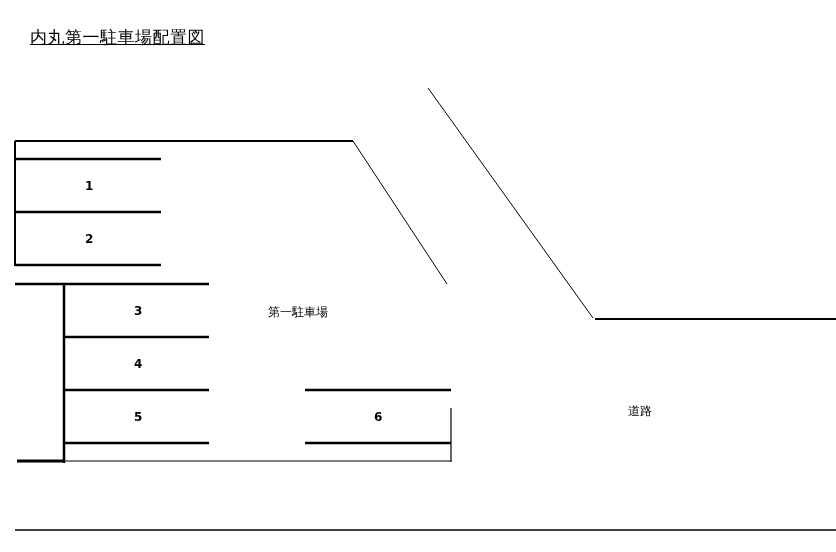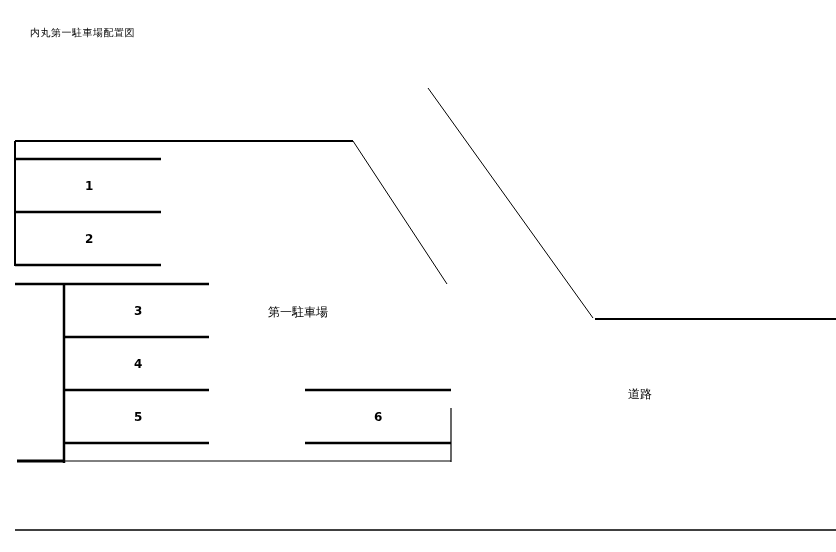--- a/index.html
+++ b/index.html
@@ -1,18 +1,18 @@
 <!DOCTYPE html>
 <html><head>
 <meta charset="utf-8">
 <style>
   html, body { margin: 0; padding: 0; background: #ffffff; }
   body { width: 836px; height: 552px; position: relative; overflow: hidden;
          font-family: "DejaVu Sans", "Liberation Sans", sans-serif; color: #000; }
-  .title { position: absolute; left: 30px; top: 26px; font-size: 10px; letter-spacing: 0.5px; }
+  .title { position: absolute; left: 30px; top: 26px; font-size: 17px; letter-spacing: 0.5px; text-decoration: underline; }
   svg.map { position: absolute; left: 0; top: 0; }
   .label { position: absolute; font-size: 12px; font-weight: bold; }
   .area-label { position: absolute; font-size: 12px; }
 </style>
 </head>
 <body>
 
 <div class="title">内丸第一駐車場配置図</div>
 
 <svg class="map" width="836" height="552" viewBox="0 0 836 552">
@@ -47,13 +47,13 @@
 </svg>
 
 <div class="label" style="left:85px; top:179px;">1</div>
 <div class="label" style="left:85px; top:232px;">2</div>
 <div class="label" style="left:134px; top:304px;">3</div>
 <div class="label" style="left:134px; top:357px;">4</div>
 <div class="label" style="left:134px; top:410px;">5</div>
 <div class="label" style="left:374px; top:410px;">6</div>
 
 <div class="area-label" style="left:268px; top:304px;">第一駐車場</div>
-<div class="area-label" style="left:628px; top:386px;">道路</div>
+<div class="area-label" style="left:628px; top:403px;">道路</div>
 
 </body></html>

